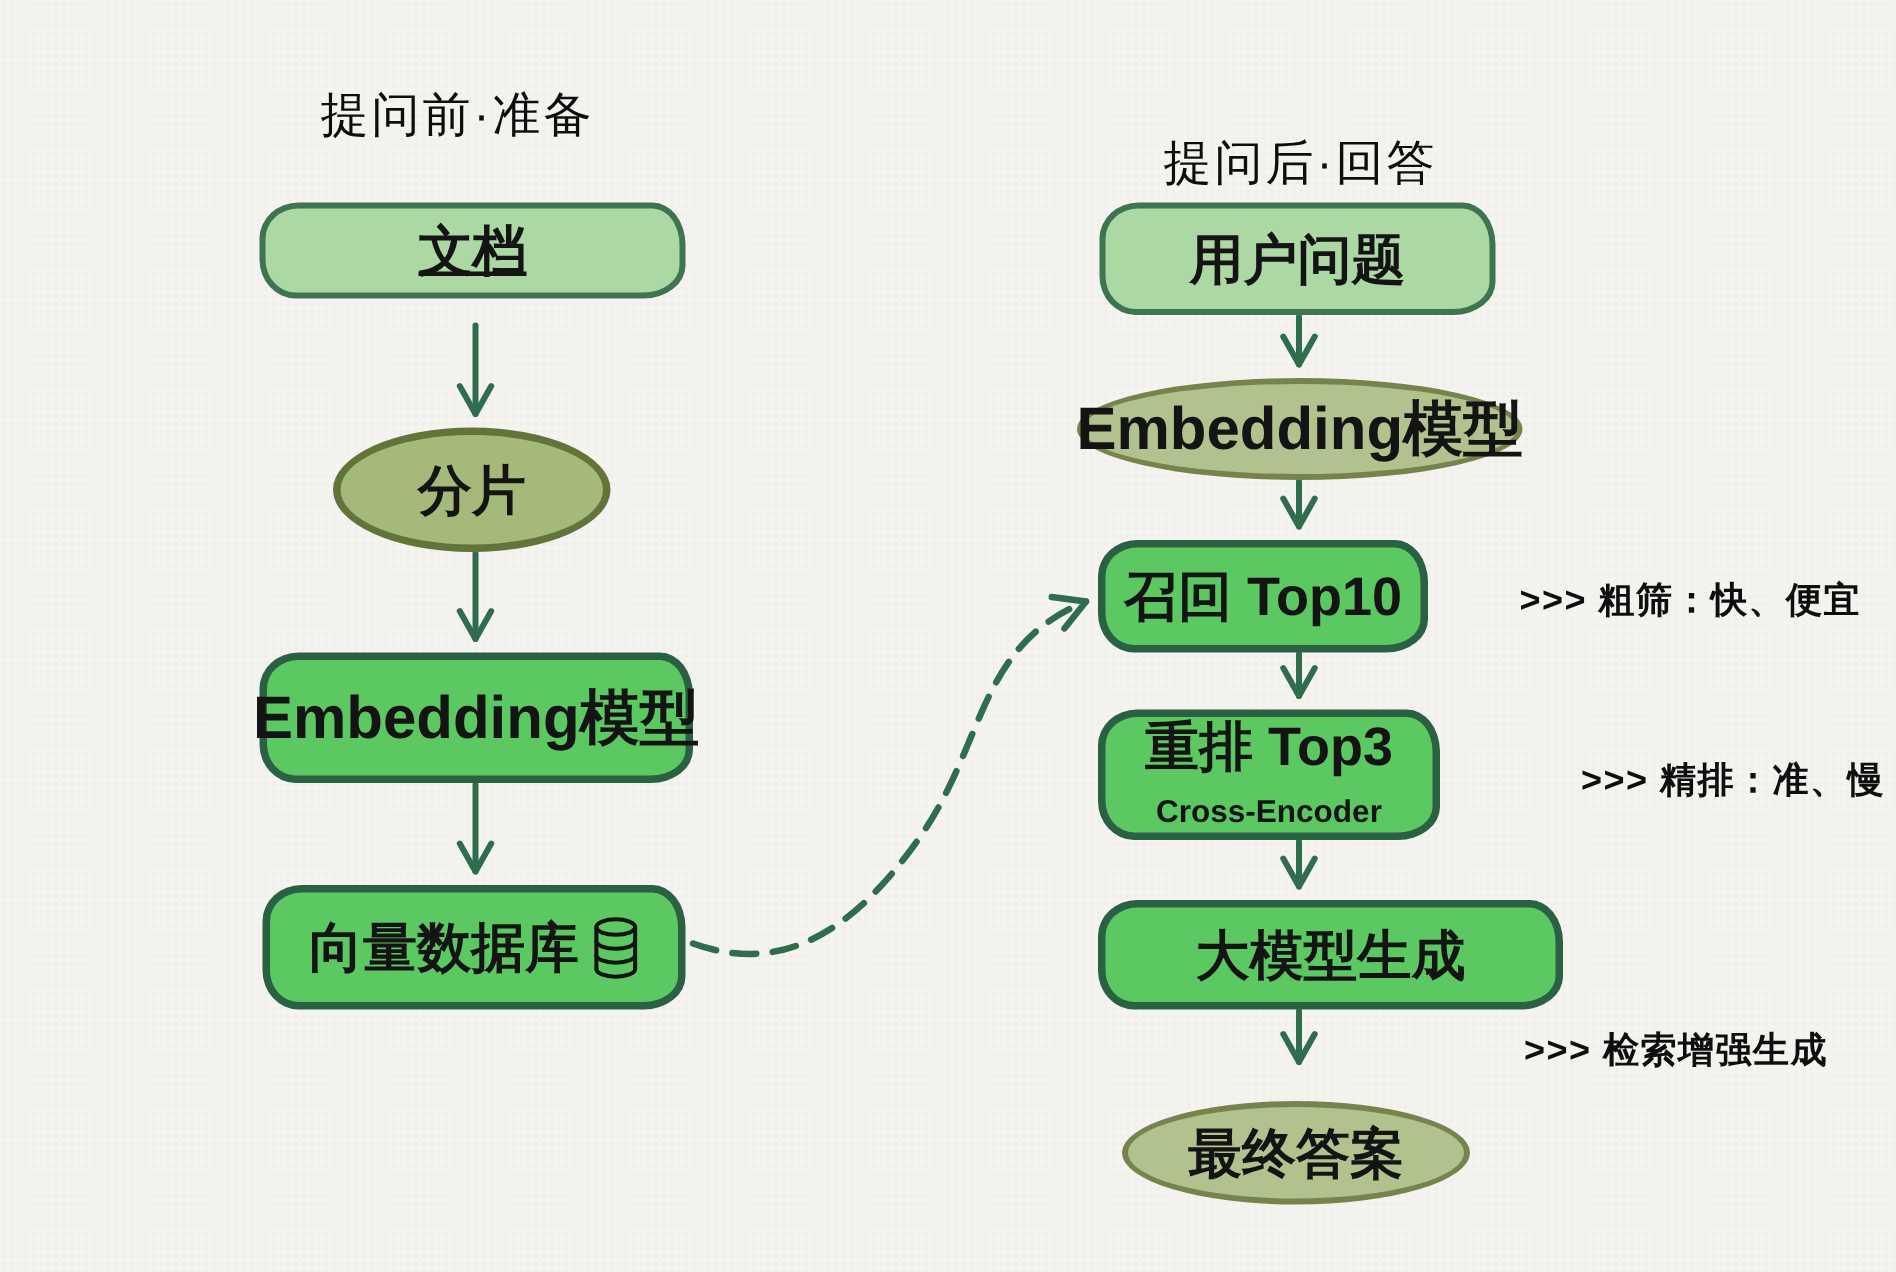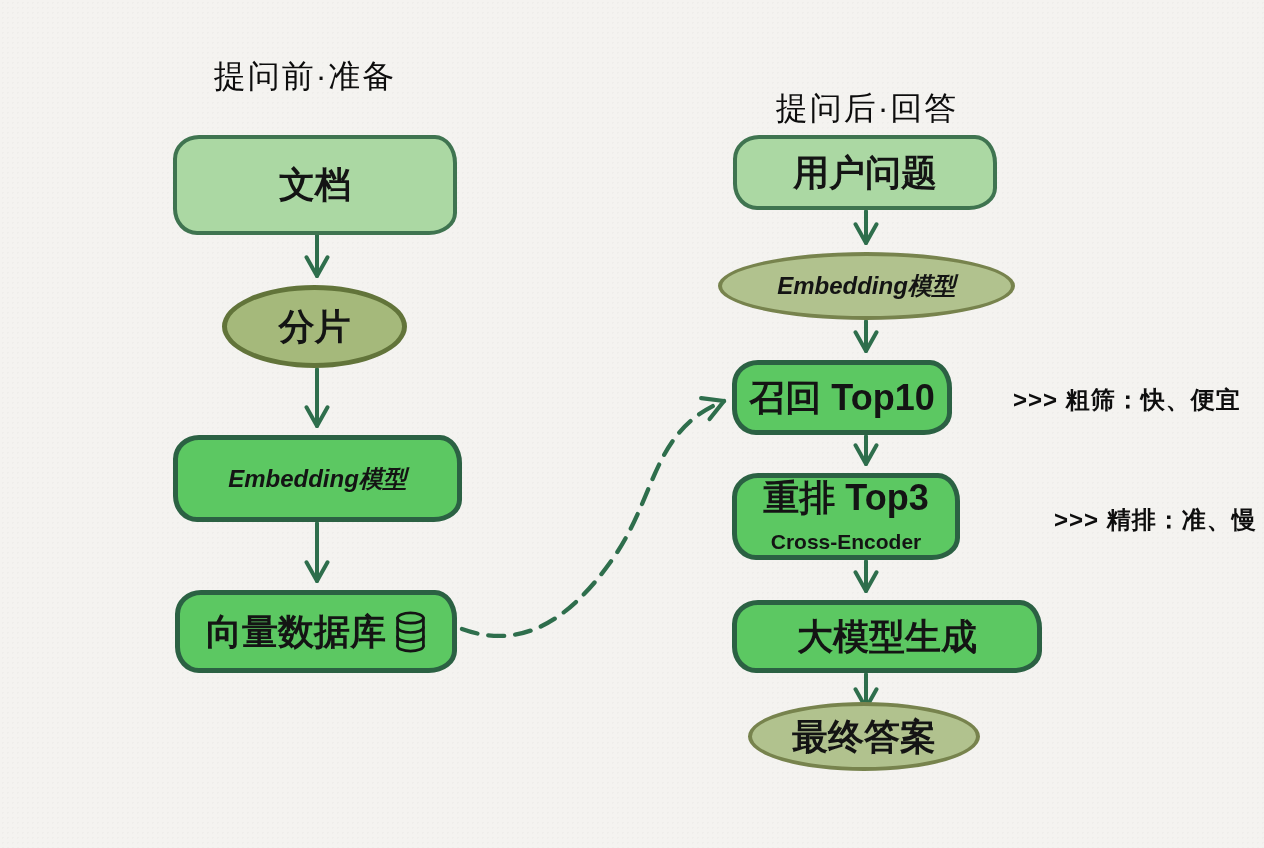--- a/index.html
+++ b/index.html
@@ -32,21 +32,21 @@
     display:flex;
     flex-direction:column;
     align-items:center;
     justify-content:center;
     box-sizing:border-box;
     text-align:center;
     font-weight:bold;
     white-space:nowrap;
   }
   .node .label{font-size:36px;line-height:1.05;}
-  .node .label.md{font-size:24px;font-style:italic;}
+  .node .label.md{font-size:40px;}
   .node .sublabel{font-size:21px;margin-top:14px;}
   .rect{
     border-radius:26px 22px 28px 24px / 24px 28px 22px 26px;
   }
   .rect.light{
     background:#abd8a3;
     border:4px solid #3f7450;
   }
   .rect.bright{
     background:#5cc862;
@@ -93,21 +93,21 @@
       <path d="M866 436 L866 464" marker-end="url(#vhead)"></path>
       <path d="M866 561 L866 591" marker-end="url(#vhead)"></path>
       <path d="M866 674 L866 708" marker-end="url(#vhead)"></path>
       <path d="M462 629 C 523 651, 571 619, 614 557 C 657 495, 652 430, 724 401" stroke-dasharray="16 11" stroke-width="4.3" marker-end="url(#vhead)"></path>
     </g>
   </svg>
 
   <div class="heading" style="left:305px;top:55px;">提问前·准备</div>
   <div class="heading" style="left:867px;top:55px;margin-top:32px;">提问后·回答</div>
 
-  <div class="node rect light" style="left:173px;top:135px;width:284px;height:100px;">
+  <div class="node rect light" style="left:173px;top:135px;width:284px;height:64px;text-decoration:underline;">
     <span class="label">文档</span>
   </div>
 
   <div class="node ellipse olive" style="left:222px;top:285px;width:185px;height:83px;">
     <span class="label">分片</span>
   </div>
 
   <div class="node rect bright" style="left:173px;top:435px;width:289px;height:87px;">
     <span class="label md">Embedding模型</span>
   </div>
@@ -142,20 +142,21 @@
 
   <div class="node rect bright" style="left:732px;top:473px;width:228px;height:87px;">
     <span class="label">重排 Top3</span>
     <span class="sublabel">Cross-Encoder</span>
   </div>
 
   <div class="node rect bright" style="left:732px;top:600px;width:310px;height:73px;">
     <span class="label">大模型生成</span>
   </div>
 
-  <div class="node ellipse olive-light" style="left:748px;top:702px;width:232px;height:69px;justify-content:center;">
+  <div class="node ellipse olive-light" style="left:748px;top:734px;width:232px;height:69px;justify-content:center;">
     <span class="label">最终答案</span>
   </div>
 
   <div class="annotation" style="left:1013px;top:384px;">&gt;&gt;&gt; 粗筛：快、便宜</div>
   <div class="annotation" style="left:1054px;top:504px;">&gt;&gt;&gt; 精排：准、慢</div>
+  <div class="annotation" style="left:1016px;top:684px;">&gt;&gt;&gt; 检索增强生成</div>
 
 </div>
 
 </body></html>

